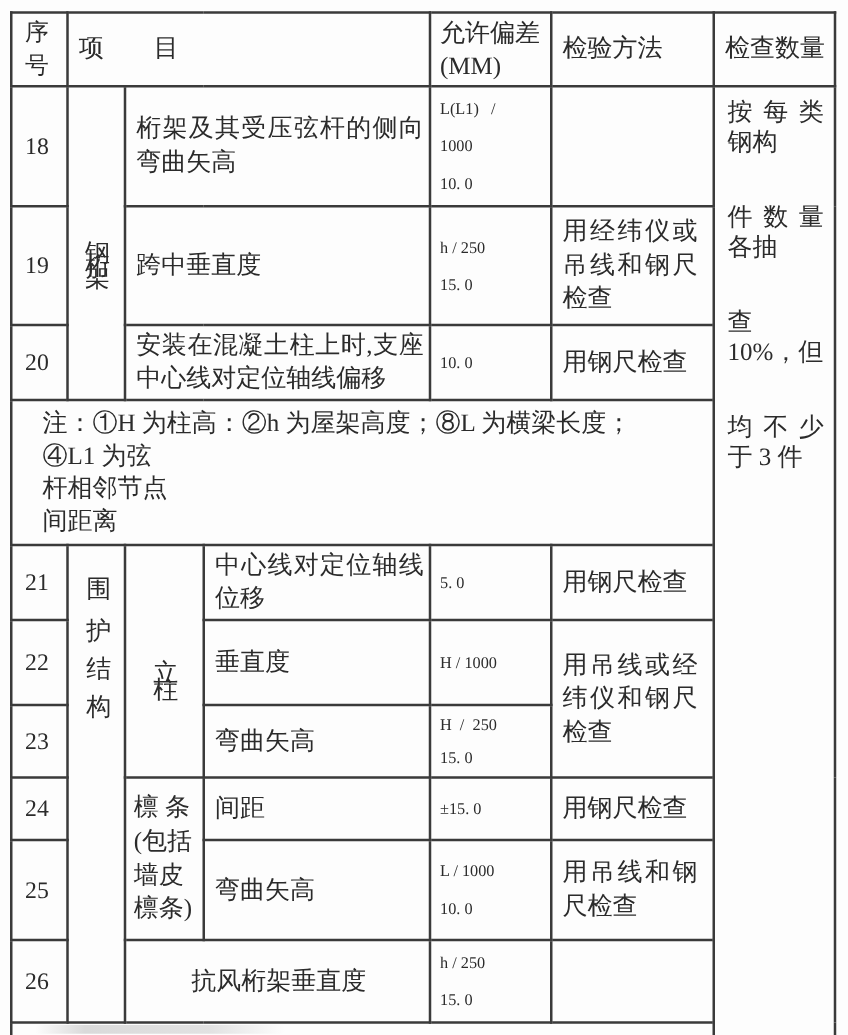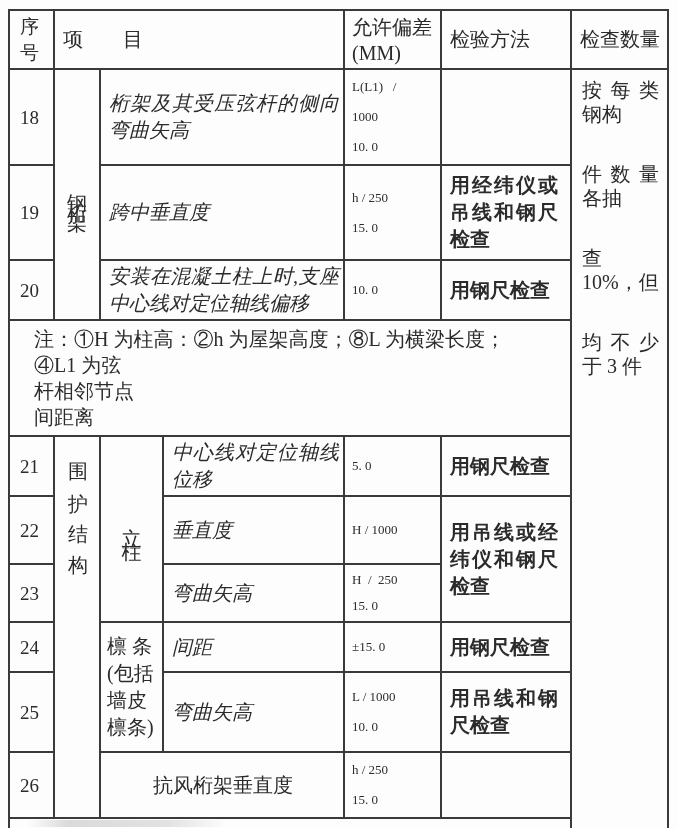--- a/index.html
+++ b/index.html
@@ -20,23 +20,23 @@
     font-size: 20px;
     color: #2b2b2b;
     vertical-align: middle;
     padding: 2px 6px 2px 8px;
     line-height: 27px;
     overflow: hidden;
   }
   .ml { white-space: pre-wrap; }
   .no { padding-left: 10px; font-size: 19px; }
   .hdr { line-height: 26px; }
-  .item { text-align: justify; text-align-last: left; padding-right: 4px; font-style: italic; }
+  .item { text-align: justify; text-align-last: left; padding-right: 4px; }
   .dev { line-height: 30px; padding-left: 7px; font-size: 13px; }
-  .method { text-align: justify; text-align-last: left; padding-right: 12px; font-weight: bold; }
+  .method { text-align: justify; text-align-last: left; padding-right: 12px; }
   .groupcell { text-align: center; padding: 0; }
   .vtext {
     writing-mode: vertical-rl;
     text-orientation: upright;
     display: inline-block;
   }
   .v-steel { letter-spacing: 9px; }
   .envcell { vertical-align: top; text-align: center; padding-top: 9px; }
   .v-env { letter-spacing: 31px; }
   .v-col { letter-spacing: 14px; }

